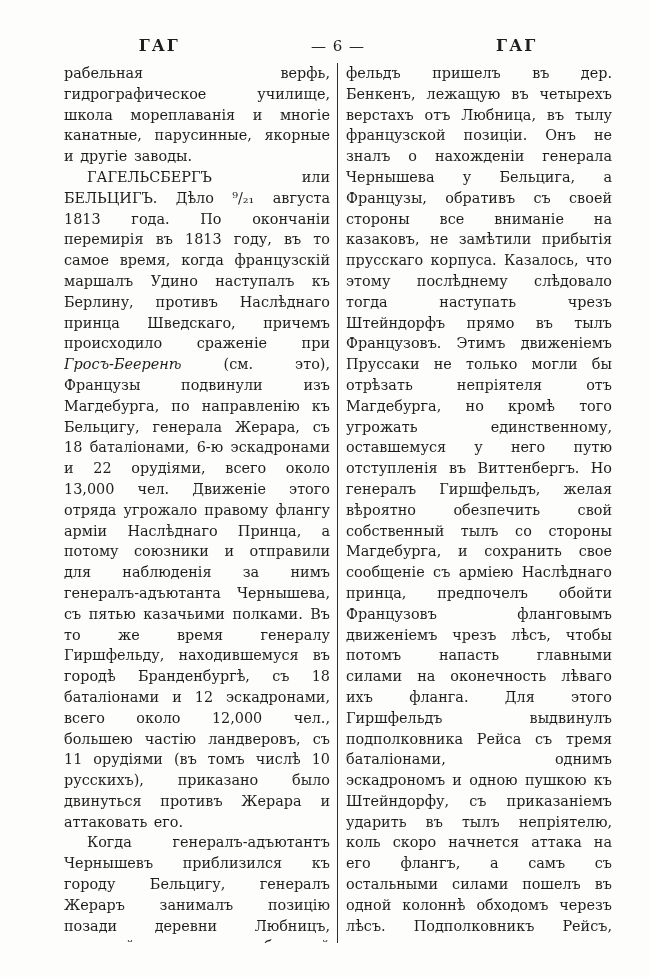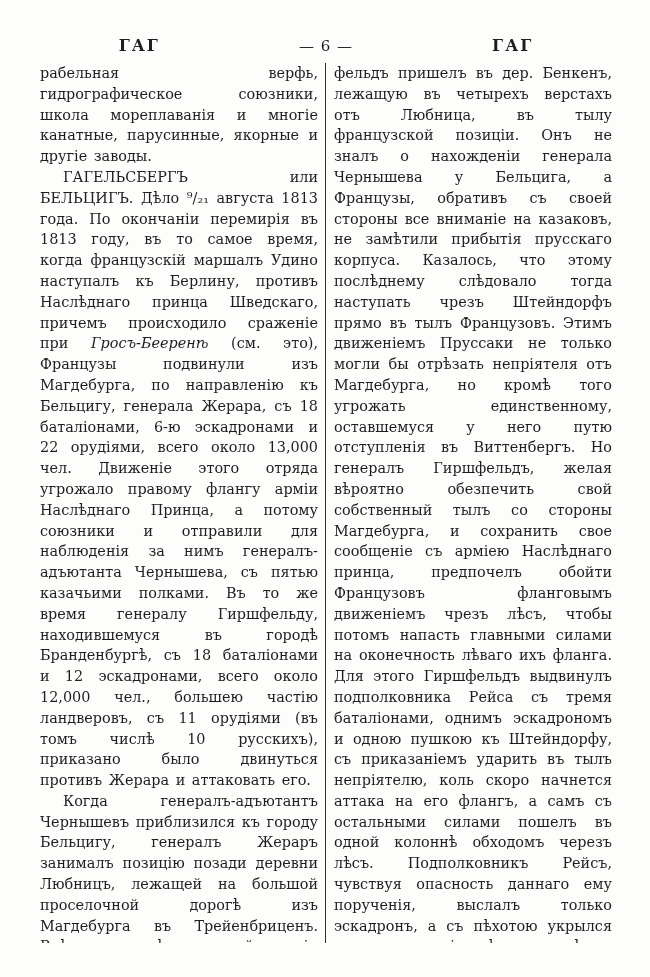--- a/index.html
+++ b/index.html
@@ -10,20 +10,21 @@
   .page {
     position: relative;
     width: 650px;
     height: 977px;
     margin: 0;
     background: #fdfdfc;
     color: #1e1e1e;
     font-family: "DejaVu Serif", "Liberation Serif", serif;
     overflow: hidden;
     box-sizing: border-box;
+    padding-left: 24px;
   }
   .running-head {
     display: flex;
     align-items: baseline;
     margin: 36px 44px 8px 46px;
   }
   .running-head .head-cell {
     flex: 1;
     text-align: center;
     font-size: 16px;
@@ -79,21 +80,21 @@
 
   <div class="running-head">
     <span class="head-cell head-title">ГАГ</span>
     <span class="head-cell head-page">— 6 —</span>
     <span class="head-cell head-title">ГАГ</span>
   </div>
 
   <div class="columns">
 
     <div class="col col-left">
-      <p>рабельная верфь, гидрографическое союзники, школа мореплаванія и многіе канатные, парусинные, якорные и другіе заводы.</p>
+      <p>рабельная верфь, гидрографическое училище, школа мореплаванія и многіе канатные, парусинные, якорные и другіе заводы.</p>
       <p class="indent"><span class="entry-title">ГАГЕЛЬСБЕРГЪ или БЕЛЬЦИГЪ.</span><span> Дѣло ⁹/₂₁ августа 1813 года. По окончаніи перемирія въ 1813 году, въ то самое время, когда французскій маршалъ Удино наступалъ къ Берлину, противъ Наслѣднаго принца Шведскаго, причемъ происходило сраженіе при </span><span class="place-italic">Гросъ-Бееренѣ</span><span> (см. это), Французы подвинули изъ Магдебурга, по направленію къ Бельцигу, генерала Жерара, съ 18 баталіонами, 6-ю эскадронами и 22 орудіями, всего около 13,000 чел. Движеніе этого отряда угрожало правому флангу арміи Наслѣднаго Принца, а потому союзники и отправили для наблюденія за нимъ генералъ-адъютанта Чернышева, съ пятью казачьими полками. Въ то же время генералу Гиршфельду, находившемуся въ городѣ Бранденбургѣ, съ 18 баталіонами и 12 эскадронами, всего около 12,000 чел., большею частію ландверовъ, съ 11 орудіями (въ томъ числѣ 10 русскихъ), приказано было двинуться противъ Жерара и аттаковать его.</span></p>
       <p class="indent">Когда генералъ-адъютантъ Чернышевъ приблизился къ городу Бельцигу, генералъ Жераръ занималъ позицію позади деревни Любницъ, лежащей на большой проселочной дорогѣ изъ Магдебурга въ Трейенбриценъ. Влѣво отъ французской линіи находился довольно значительный лѣсъ, вправо пролегала дорога изъ Любница, чрезъ селенія Гагельсбергъ и Малый Глинъ, къ Виттенбергу; предъ фронтомъ простиралась открытая равнина, прорѣзанная глубокими оврагами, изъ которыхъ главнѣйшій, отъ Любница и Гагельсберга, тянется къ Бельцигу, и въ началѣ своемъ поросъ такъ называемою Бельцигскою рощею. Авангардъ изъ четырехъ баталіоновъ, двухъ эскадроновъ и четырехъ орудій былъ выдвинутъ къ Бельцигу, по правую сторону оврага.</p>
 
     </div>
 
     <div class="col col-right">
       <p>фельдъ пришелъ въ дер. Бенкенъ, лежащую въ четырехъ верстахъ отъ Любница, въ тылу французской позиціи. Онъ не зналъ о нахожденіи генерала Чернышева у Бельцига, а Французы, обративъ съ своей стороны все вниманіе на казаковъ, не замѣтили прибытія прусскаго корпуса. Казалось, что этому послѣднему слѣдовало тогда наступать чрезъ Штейндорфъ прямо въ тылъ Французовъ. Этимъ движеніемъ Пруссаки не только могли бы отрѣзать непріятеля отъ Магдебурга, но кромѣ того угрожать единственному, оставшемуся у него путю отступленія въ Виттенбергъ. Но генералъ Гиршфельдъ, желая вѣроятно обезпечить свой собственный тылъ со стороны Магдебурга, и сохранить свое сообщеніе съ арміею Наслѣднаго принца, предпочелъ обойти Французовъ фланговымъ движеніемъ чрезъ лѣсъ, чтобы потомъ напасть главными силами на оконечность лѣваго ихъ фланга. Для этого Гиршфельдъ выдвинулъ подполковника Рейса съ тремя баталіонами, однимъ эскадрономъ и одною пушкою къ Штейндорфу, съ приказаніемъ ударить въ тылъ непріятелю, коль скоро начнется аттака на его флангъ, а самъ съ остальными силами пошелъ въ одной колоннѣ обходомъ черезъ лѣсъ. Подполковникъ Рейсъ, чувствуя опасность даннаго ему порученія, выслалъ только эскадронъ, а съ пѣхотою укрылся за оконечностію лѣса, доколѣ не началось нападеніе другихъ войскъ. Тогда онъ сталъ постепенно подвигаться впередъ; но Французы, противопоставивъ ему нѣсколько баталіоновъ и орудій, вскорѣ остановили его движеніе.</p>
 
     </div>
 

